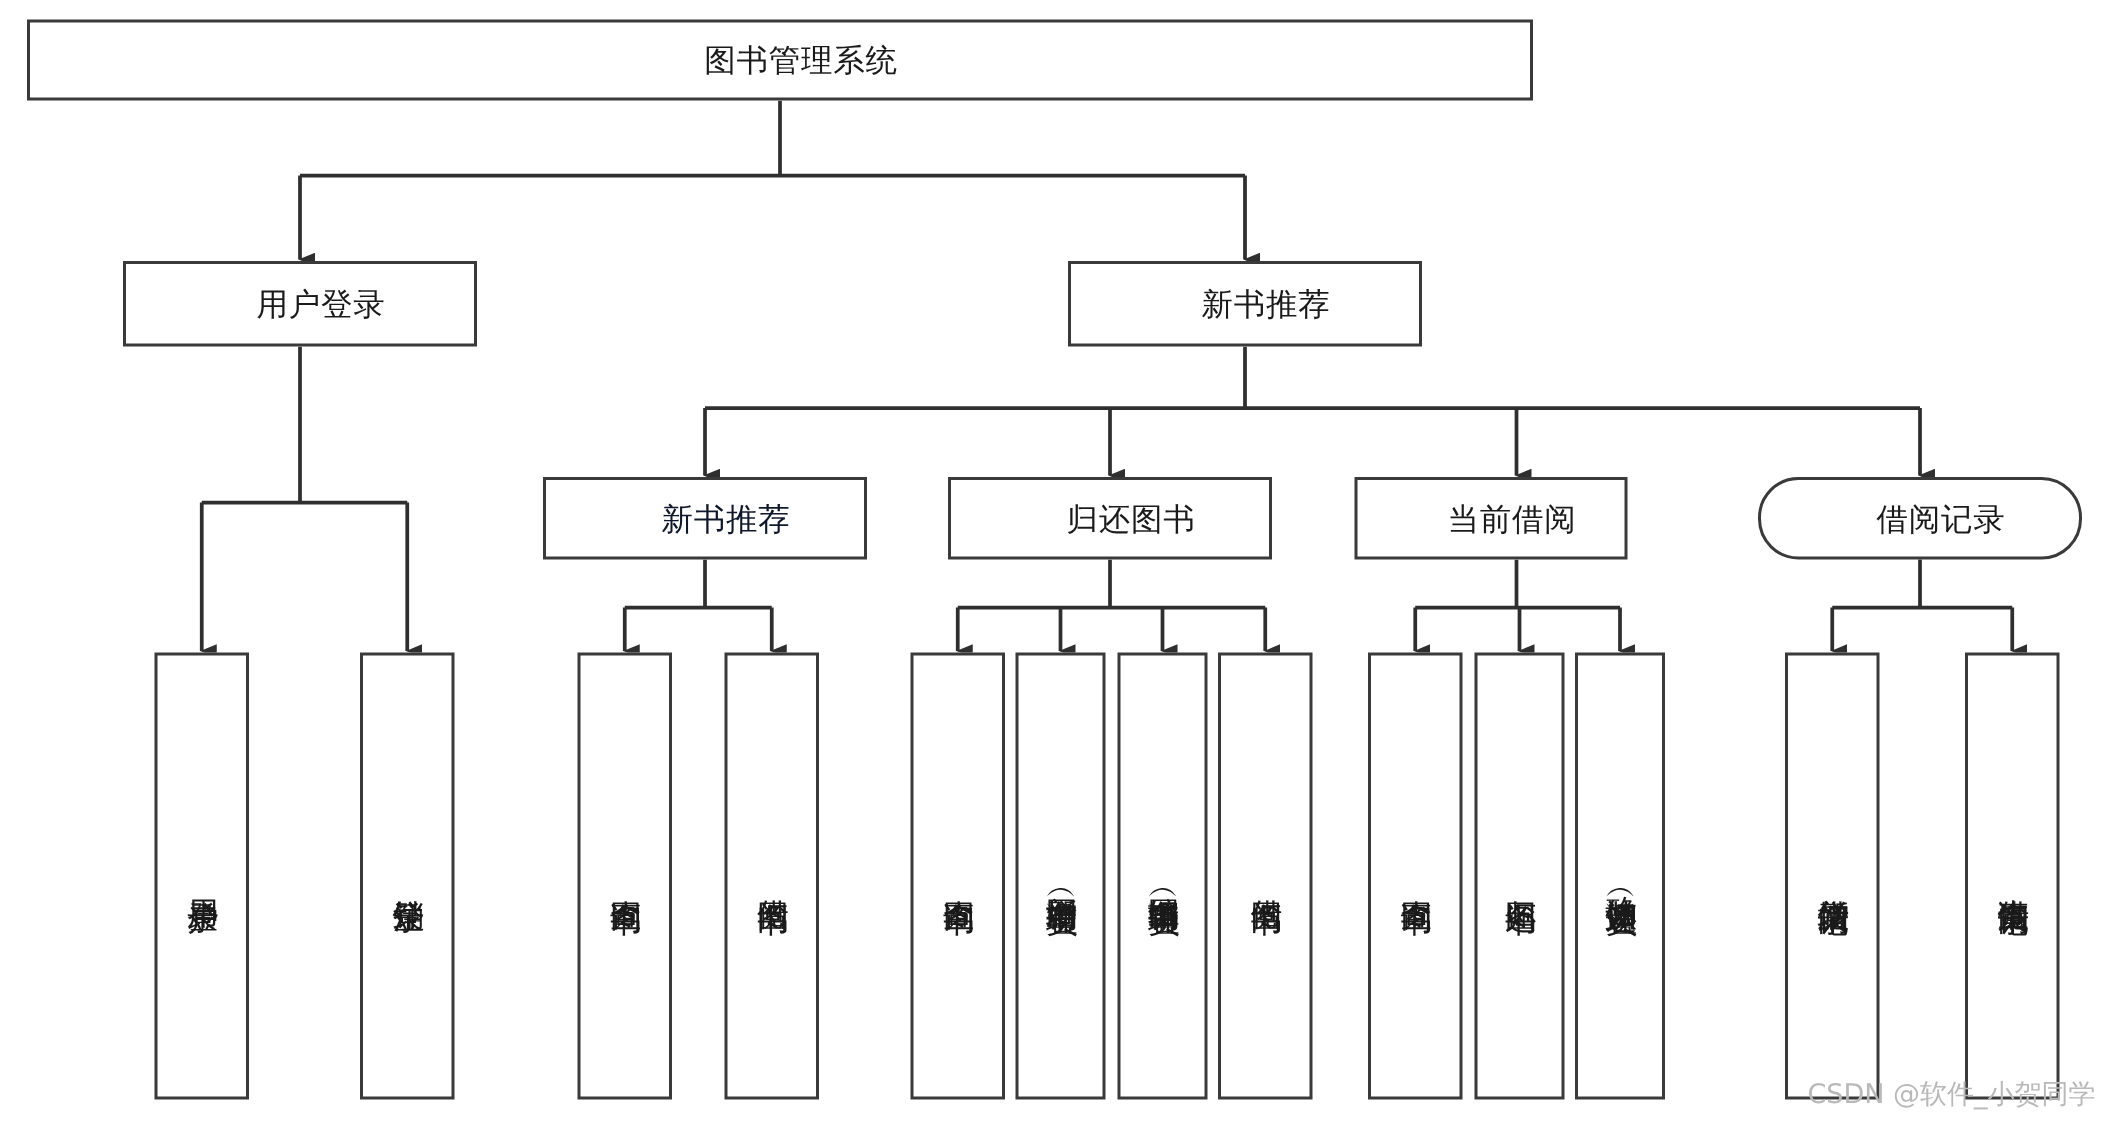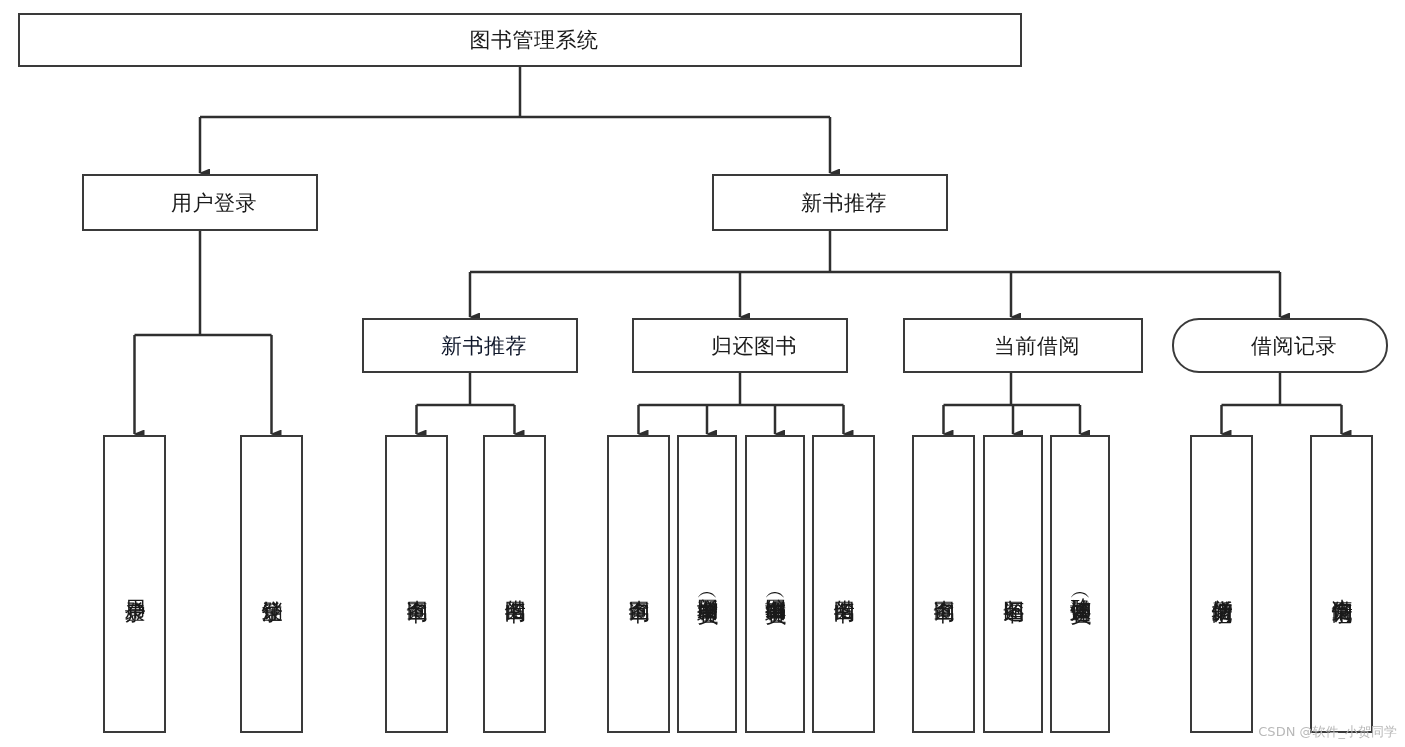--- a/index.html
+++ b/index.html
@@ -53,21 +53,21 @@
   }
   .node-v .vtext {
     writing-mode: vertical-rl;
     text-orientation: upright;
     display: block;
   }
   #watermark {
     position: absolute;
     right: 8px;
     bottom: 6px;
-    font-size: 13px;
+    font-size: 18px;
     color: #b9b9b9;
     white-space: nowrap;
     font-family: "DejaVu Sans", "Liberation Sans", sans-serif;
   }
 </style>
 </head>
 <body>
 
 <div id="diagram-root">
 
@@ -123,21 +123,21 @@
       </div>
       <div class="node node-h" style="left: 712px; top: 174px; width: 236px; height: 57px; border-color: rgb(58, 58, 58); background: rgb(255, 255, 255); color: rgb(26, 26, 26);">
         <span>新书推荐</span>
       </div>
       <div class="node node-h" style="left: 362px; top: 318px; width: 216px; height: 55px; border-color: rgb(58, 58, 58); background: rgb(255, 255, 255); color: #0f172a;">
         <span>新书推荐</span>
       </div>
       <div class="node node-h" style="left: 632px; top: 318px; width: 216px; height: 55px; border-color: rgb(58, 58, 58); background: rgb(255, 255, 255); color: rgb(26, 26, 26);">
         <span>归还图书</span>
       </div>
-      <div class="node node-h" style="left: 903px; top: 318px; width: 240px; height: 55px; border-color: rgb(58, 58, 58); background: rgb(255, 255, 255); color: rgb(26, 26, 26);">
+      <div class="node node-h" style="left: 903px; top: 318px; width: 182px; height: 55px; border-color: rgb(58, 58, 58); background: rgb(255, 255, 255); color: rgb(26, 26, 26);">
         <span>当前借阅</span>
       </div>
       <div class="node node-h" style="left: 1172px; top: 318px; width: 216px; height: 55px; border-color: rgb(58, 58, 58); background: rgb(255, 255, 255); color: rgb(26, 26, 26); border-radius: 27px;">
         <span>借阅记录</span>
       </div>
       <div class="node node-v" style="left: 103px; top: 435px; width: 63px; height: 298px; border-color: rgb(58, 58, 58); background: rgb(255, 255, 255); color: rgb(26, 26, 26);">
         <span class="vtext">用户登录</span>
       </div>
       <div class="node node-v" style="left: 240px; top: 435px; width: 63px; height: 298px; border-color: rgb(58, 58, 58); background: rgb(255, 255, 255); color: rgb(26, 26, 26);">
         <span class="vtext">注销登录</span>

